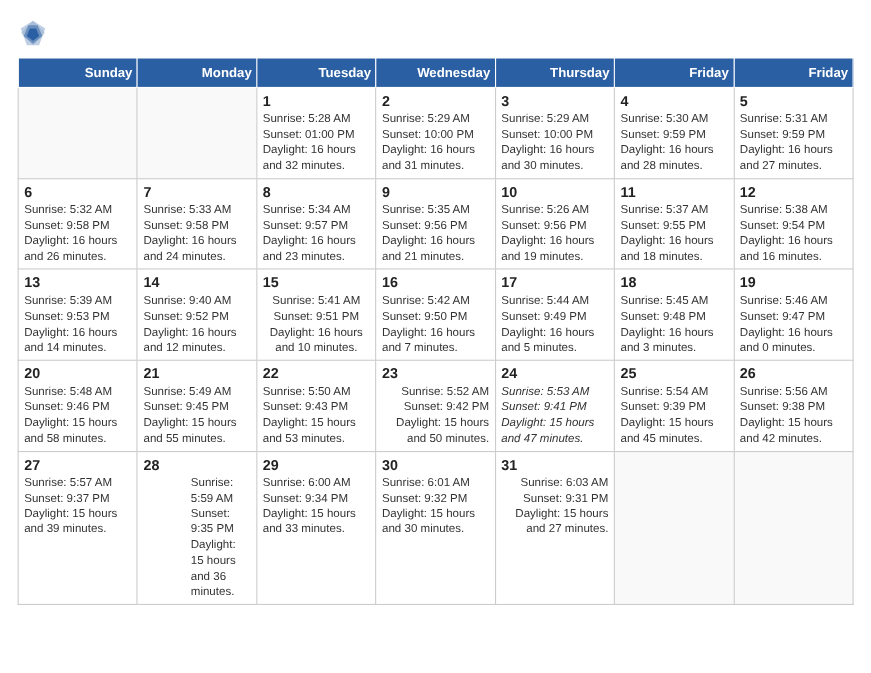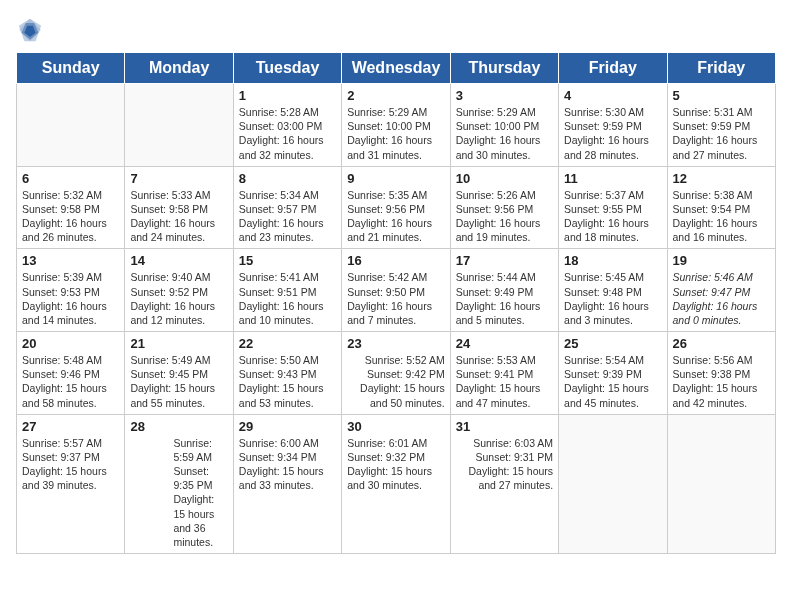--- a/index.html
+++ b/index.html
@@ -55,22 +55,22 @@
     }
     .calendar {
       width: 100%;
       border-collapse: collapse;
       font-size: 11px;
     }
     .calendar th {
       background: #2b5fa3;
       color: #fff;
       padding: 6px 4px;
-      text-align: center;
-      font-size: 16px;
+      text-align: right;
+      font-size: 12px;
       font-weight: bold;
       border: 1px solid #fff;
     }
     .calendar td {
       border: 1px solid #ccc;
       vertical-align: top;
       padding: 4px 5px;
       width: calc(100% / 7);
       min-height: 80px;
       height: 80px;
@@ -125,21 +125,21 @@
         <th>Friday</th>
       </tr>
   </thead>
   <tbody id="calendar-body">
   <tr>
         <td class="empty-cell"></td>
         <td class="empty-cell"></td>
         <td>
           <span class="day-num">1</span>
           <div class="day-info" style="white-space: pre-line;">Sunrise: 5:28 AM
-Sunset: 03:00 PM
+Sunset: 01:00 PM
 Daylight: 16 hours
 and 32 minutes.</div>
         </td>
         <td>
           <span class="day-num">2</span>
           <div class="day-info" style="white-space: pre-line;">Sunrise: 5:29 AM
 Sunset: 10:00 PM
 Daylight: 16 hours
 and 31 minutes.</div>
         </td>
@@ -226,21 +226,21 @@
         </td>
         <td>
           <span class="day-num">14</span>
           <div class="day-info" style="white-space: pre-line;">Sunrise: 9:40 AM
 Sunset: 9:52 PM
 Daylight: 16 hours
 and 12 minutes.</div>
         </td>
         <td>
           <span class="day-num">15</span>
-          <div class="day-info" style="white-space: pre-line;">Sunrise: 5:41 AM
+          <div class="day-info" style="white-space: pre-line; text-align: center;">Sunrise: 5:41 AM
 Sunset: 9:51 PM
 Daylight: 16 hours
 and 10 minutes.</div>
         </td>
         <td>
           <span class="day-num">16</span>
           <div class="day-info" style="white-space: pre-line;">Sunrise: 5:42 AM
 Sunset: 9:50 PM
 Daylight: 16 hours
 and 7 minutes.</div>
@@ -254,21 +254,21 @@
         </td>
         <td>
           <span class="day-num">18</span>
           <div class="day-info" style="white-space: pre-line;">Sunrise: 5:45 AM
 Sunset: 9:48 PM
 Daylight: 16 hours
 and 3 minutes.</div>
         </td>
         <td>
           <span class="day-num">19</span>
-          <div class="day-info" style="white-space: pre-line; font-style: italic;">Sunrise: 5:46 AM
+          <div class="day-info" style="white-space: pre-line;">Sunrise: 5:46 AM
 Sunset: 9:47 PM
 Daylight: 16 hours
 and 0 minutes.</div>
         </td>
       </tr>
       <tr>
         <td>
           <span class="day-num">20</span>
           <div class="day-info" style="white-space: pre-line;">Sunrise: 5:48 AM
 Sunset: 9:46 PM
@@ -291,21 +291,21 @@
         </td>
         <td>
           <span class="day-num">23</span>
           <div class="day-info" style="white-space: pre-line; text-align: right;">Sunrise: 5:52 AM
 Sunset: 9:42 PM
 Daylight: 15 hours
 and 50 minutes.</div>
         </td>
         <td>
           <span class="day-num">24</span>
-          <div class="day-info" style="white-space: pre-line;">Sunrise: 5:53 AM
+          <div class="day-info" style="white-space: pre-line; font-style: italic;">Sunrise: 5:53 AM
 Sunset: 9:41 PM
 Daylight: 15 hours
 and 47 minutes.</div>
         </td>
         <td>
           <span class="day-num">25</span>
           <div class="day-info" style="white-space: pre-line;">Sunrise: 5:54 AM
 Sunset: 9:39 PM
 Daylight: 15 hours
 and 45 minutes.</div>

